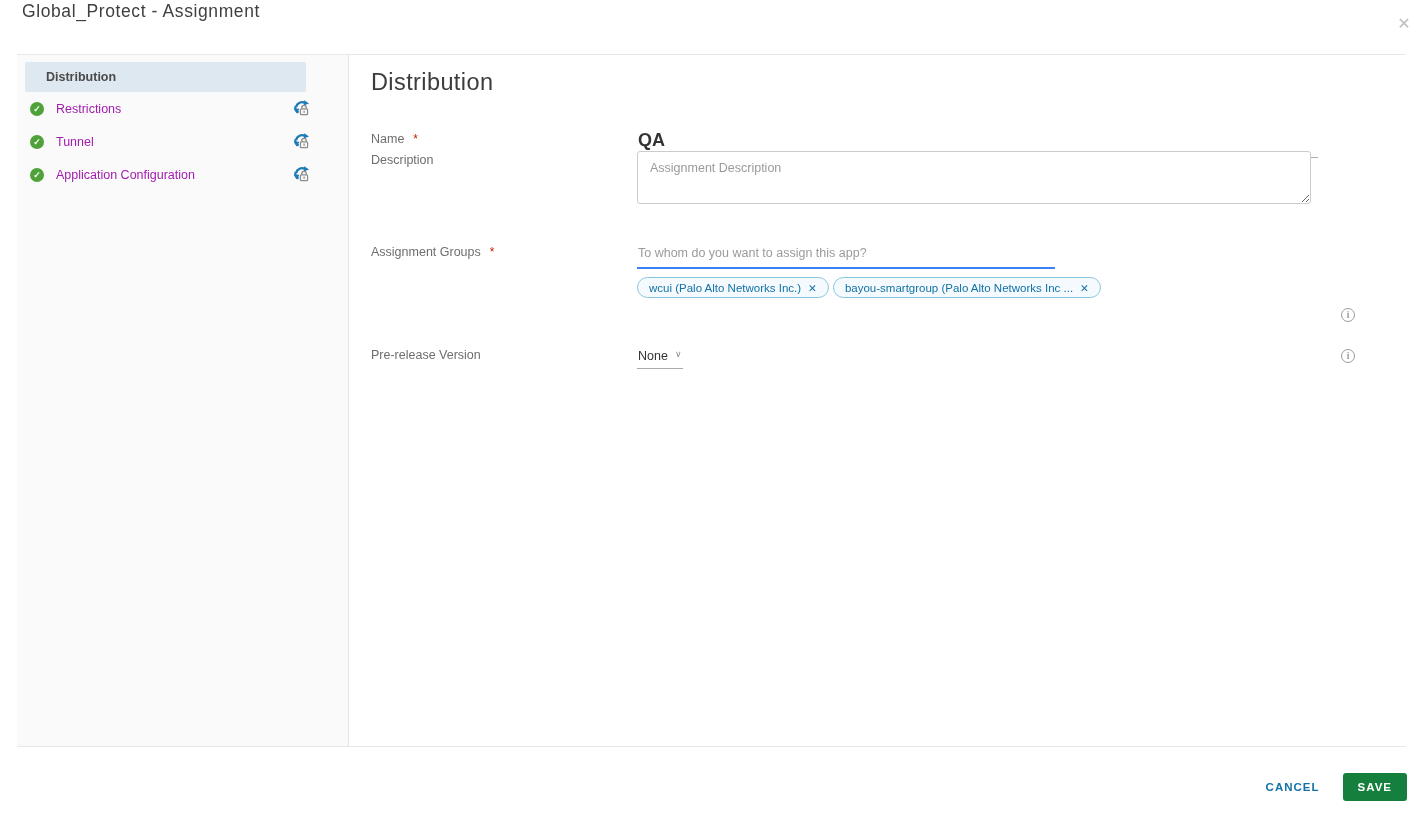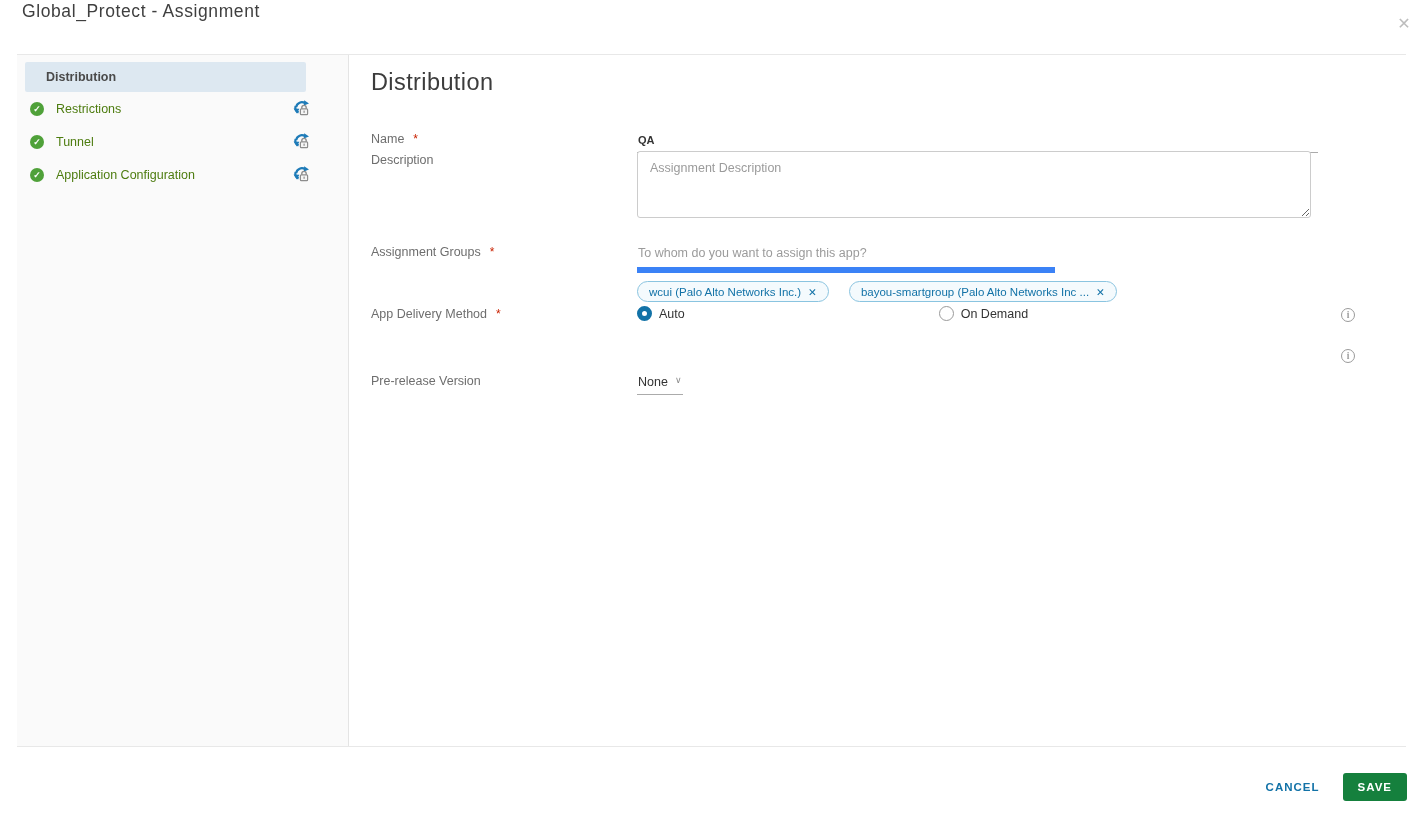--- a/index.html
+++ b/index.html
@@ -20,46 +20,46 @@
              background:#fafafa; border-right:1px solid #e4e4e4; padding-top:7px; }
   .step-selected { margin-left:8px; width:281px; height:30px; background:#dde8f1;
                    border-radius:2px; display:flex; align-items:center;
                    padding-left:21px; font-size:12.5px; font-weight:700;
                    color:#4a4a4a; cursor:pointer; }
   .step-row { height:33px; display:flex; align-items:center; padding:0 37px 0 13px;
               cursor:pointer; }
   .check-badge { width:14px; height:14px; border-radius:50%; background:#4fa139;
                  color:#ffffff; font-size:9px; font-weight:700; display:flex;
                  align-items:center; justify-content:center; flex:0 0 auto; }
-  .step-label { margin-left:12px; font-size:12.5px; color:#4d7c0f; }
+  .step-label { margin-left:12px; font-size:12.5px; color:#a21caf; }
   .sync-lock { margin-left:auto; width:19px; height:19px; flex:0 0 auto; }
 
   
   .main { position:absolute; left:349px; top:55px; width:1074px; height:691px; }
   .form-heading { position:absolute; left:22px; top:14px; font-size:23.5px;
                   font-weight:400; color:#3c3c3c; letter-spacing:.4px; }
   .row { position:absolute; left:22px; right:0; display:flex; align-items:flex-start; }
   .flabel { width:266px; flex:0 0 266px; font-size:12.5px; color:#6e6e6e;
             padding-top:2px; }
   .req { color:#c92100; margin-left:9px; font-size:12px; }
   .fcontrol { flex:1 1 auto; }
 
   .underline-input { width:681px; border:none; outline:none; background:transparent;
-                     border-bottom:1px solid #ababab; font-size:11px; font-weight:700;
+                     border-bottom:1px solid #ababab; font-size:18px; font-weight:700;
                      color:#333333; padding:0 0 6px 1px;
                      font-family:"Liberation Sans", sans-serif; }
-  .desc-textarea { width:674px; height:67px; border:1px solid #cccccc; border-radius:3px;
+  .desc-textarea { width:674px; height:53px; border:1px solid #cccccc; border-radius:3px;
                    padding:9px 12px; font-size:12.5px; color:#333333; resize:both;
                    font-family:"Liberation Sans", sans-serif; outline:none; }
   .desc-textarea::placeholder { color:#9b9b9b; }
   .groups-input { width:418px; border:none; outline:none; background:transparent;
-                  border-bottom:6px solid #3b82f6; font-size:12.5px; color:#333333;
+                  border-bottom:2px solid #3b82f6; font-size:12.5px; color:#333333;
                   padding:0 0 7px 1px; font-family:"Liberation Sans", sans-serif; }
   .groups-input::placeholder { color:#9b9b9b; }
-  .chips { display:flex; gap:20px; margin-top:8px; }
+  .chips { display:flex; gap:4px; margin-top:8px; }
   .chip { display:inline-flex; align-items:center; height:21px; padding:0 11px;
           border:1px solid #8ac4e0; border-radius:11px; background:#f4fafd;
           font-size:11.5px; color:#1272a7; white-space:nowrap; cursor:default; }
   .chip-x { margin-left:7px; font-size:10.5px; cursor:pointer; color:#1272a7; }
 
   .radio-group { display:flex; align-items:center; padding-top:1px; }
   .radio-opt { display:flex; align-items:center; cursor:pointer; }
   .radio-opt.second { margin-left:254px; }
   .radio-dot { width:15px; height:15px; border-radius:50%; background:#ffffff; }
   .radio-dot.on  { border:5px solid #1272a7; }
@@ -85,21 +85,21 @@
                 font-family:"Liberation Sans", sans-serif;padding-left:24px; }
   .btn-save { background:#15803d; border:none; color:#ffffff; font-size:11.5px;
               font-weight:700; letter-spacing:1px; height:28px; padding:0 15px;
               border-radius:3px; cursor:pointer;
               font-family:"Liberation Sans", sans-serif; }
 
   .row-name        { top:75px; }
   .row-description { top:96px; }
   .row-groups      { top:188px; }
   .row-delivery    { top:250px; }
-  .row-prerelease  { top:291px;margin-top:26px; }
+  .row-prerelease  { top:291px; }
   .info-delivery   { top:253px; }
   .info-prerelease { top:294px; }
 </style>
 </head>
 <body>
 
 <div class="dialog-title">Global_Protect - Assignment</div>
 <div class="close-btn">✕</div>
 <div class="header-divider"></div>
 
@@ -185,37 +185,20 @@
           <span class="chip-x">✕</span>
         </span>
         <span class="chip">
           <span>bayou-smartgroup (Palo Alto Networks Inc ...</span>
           <span class="chip-x">✕</span>
         </span>
       </div>
     </div>
   </div>
 
-  <div class="row row-delivery">
-    <div class="flabel">
-      <span>App Delivery Method</span><span class="req">*</span>
-    </div>
-    <div class="fcontrol">
-      <div class="radio-group">
-        <span class="radio-opt">
-          <span class="radio-dot on"></span>
-          <span class="radio-text">Auto</span>
-        </span>
-        <span class="radio-opt second">
-          <span class="radio-dot off"></span>
-          <span class="radio-text">On Demand</span>
-        </span>
-      </div>
-    </div>
-  </div>
   <div class="info-badge info-delivery">i</div>
 
   <div class="row row-prerelease">
     <div class="flabel">
       <span>Pre-release Version</span>
     </div>
     <div class="fcontrol">
       <span class="select-trigger">
         <span class="select-value">None</span>
         <span class="select-caret">∨</span>

